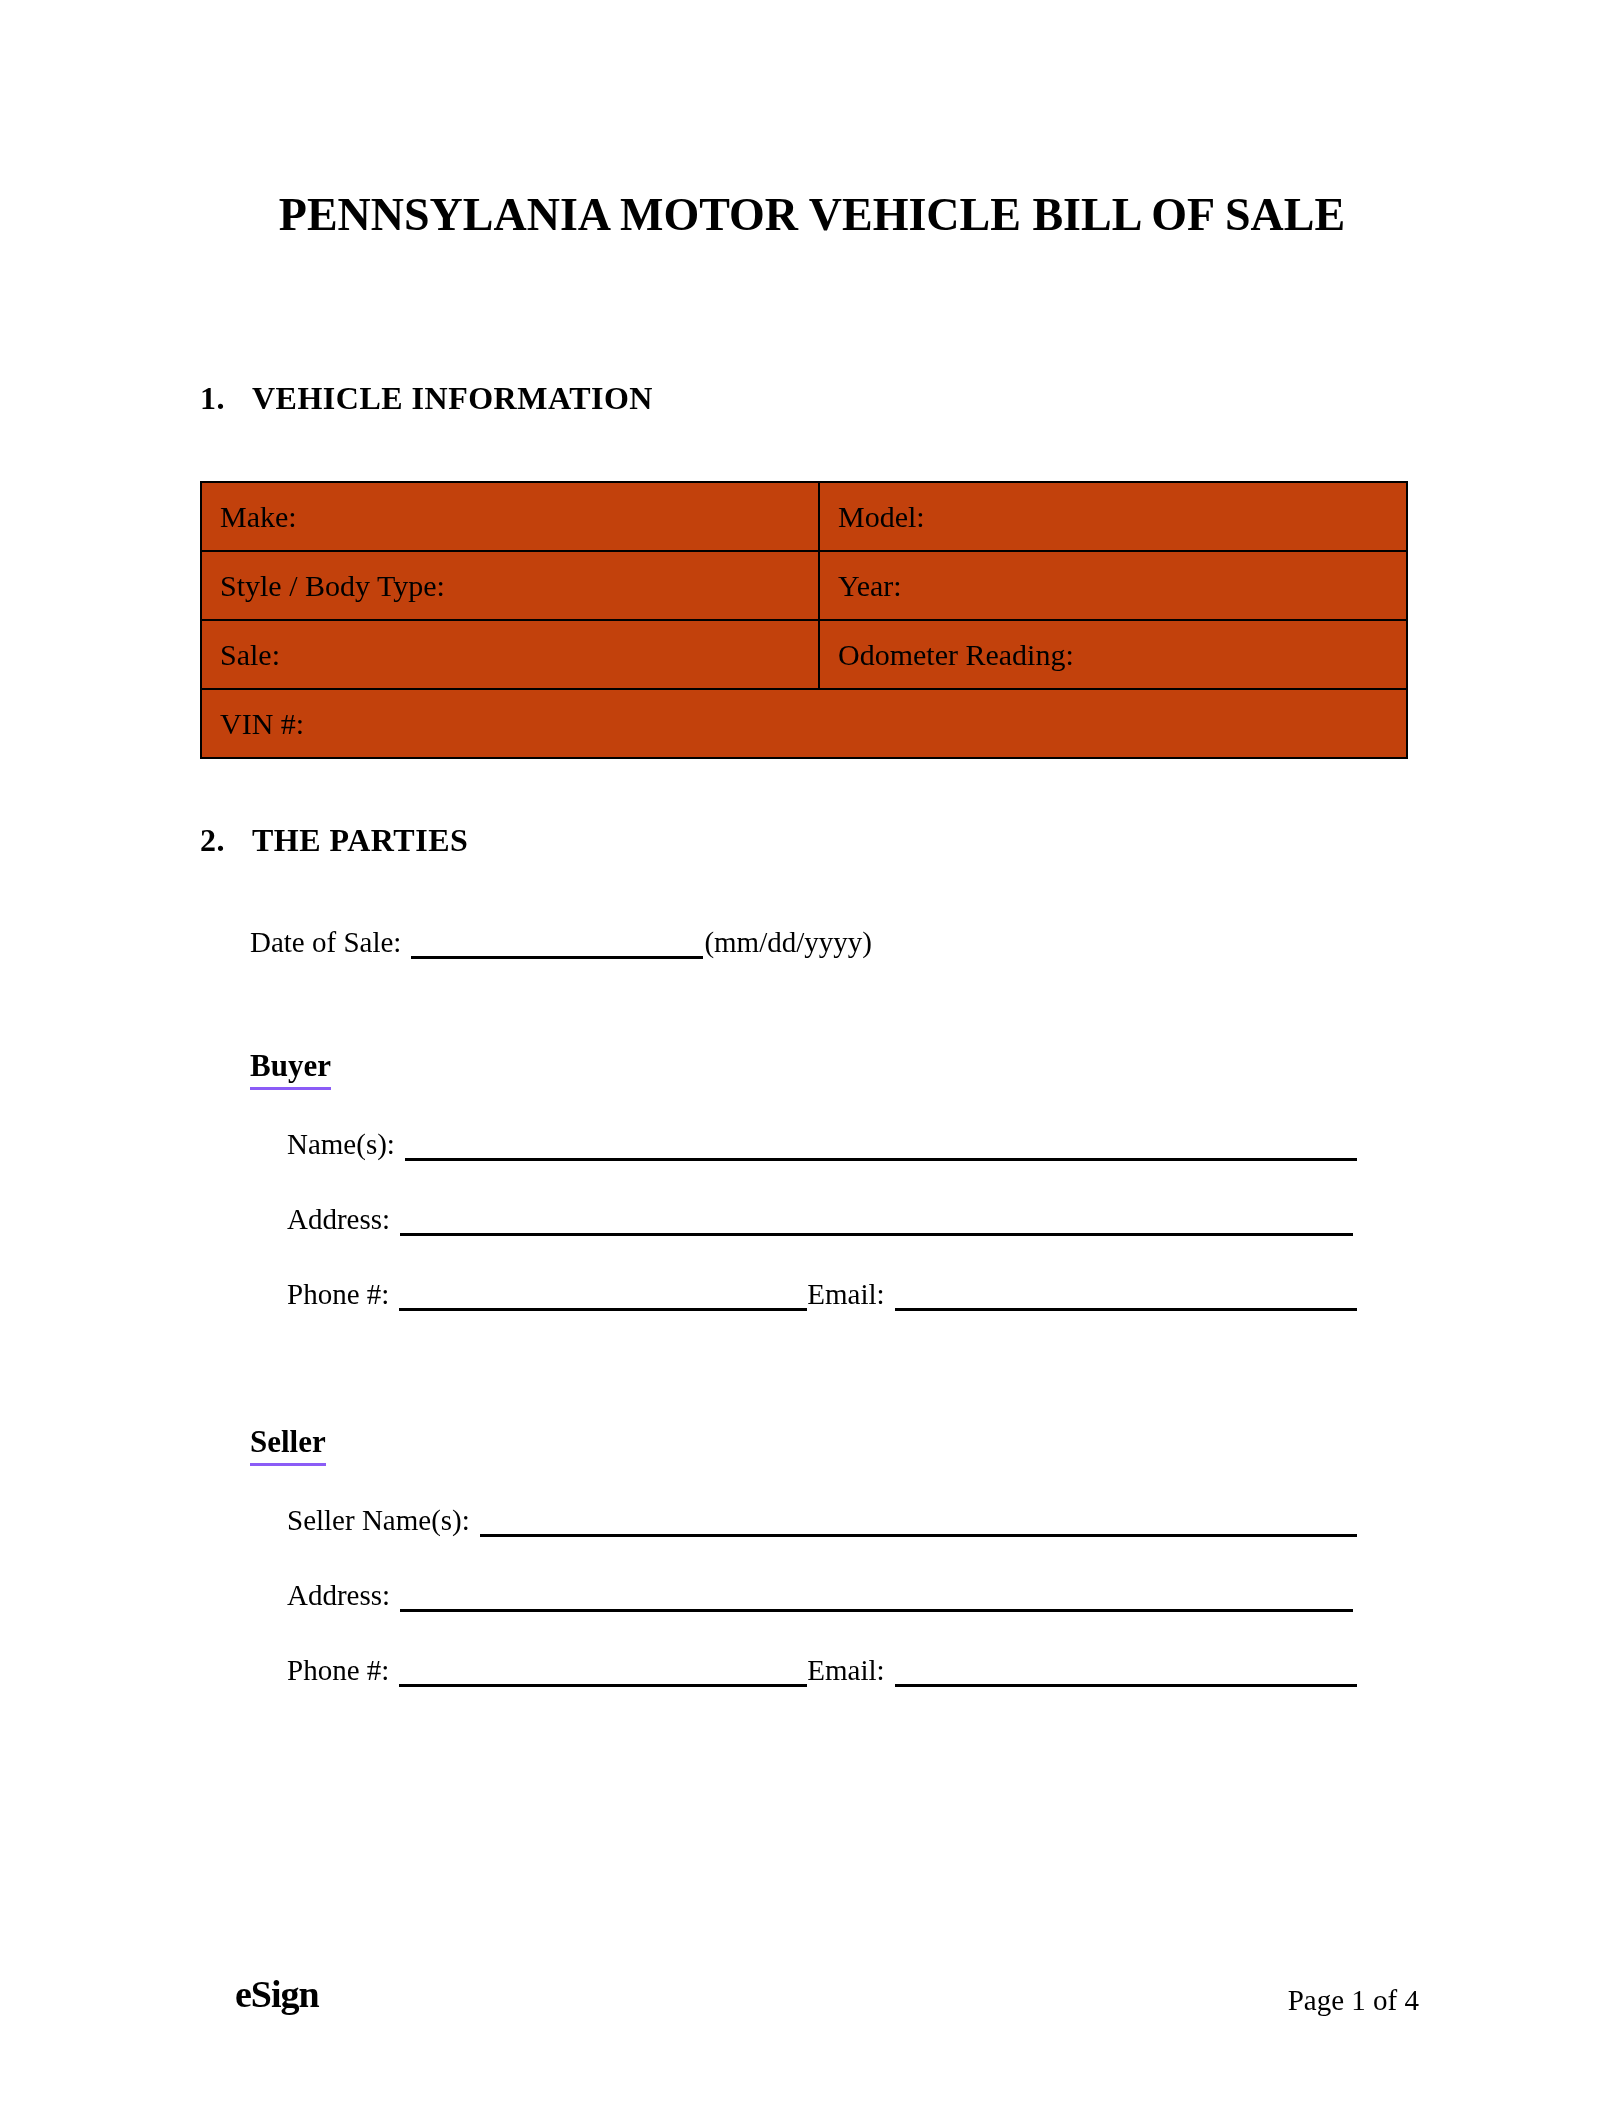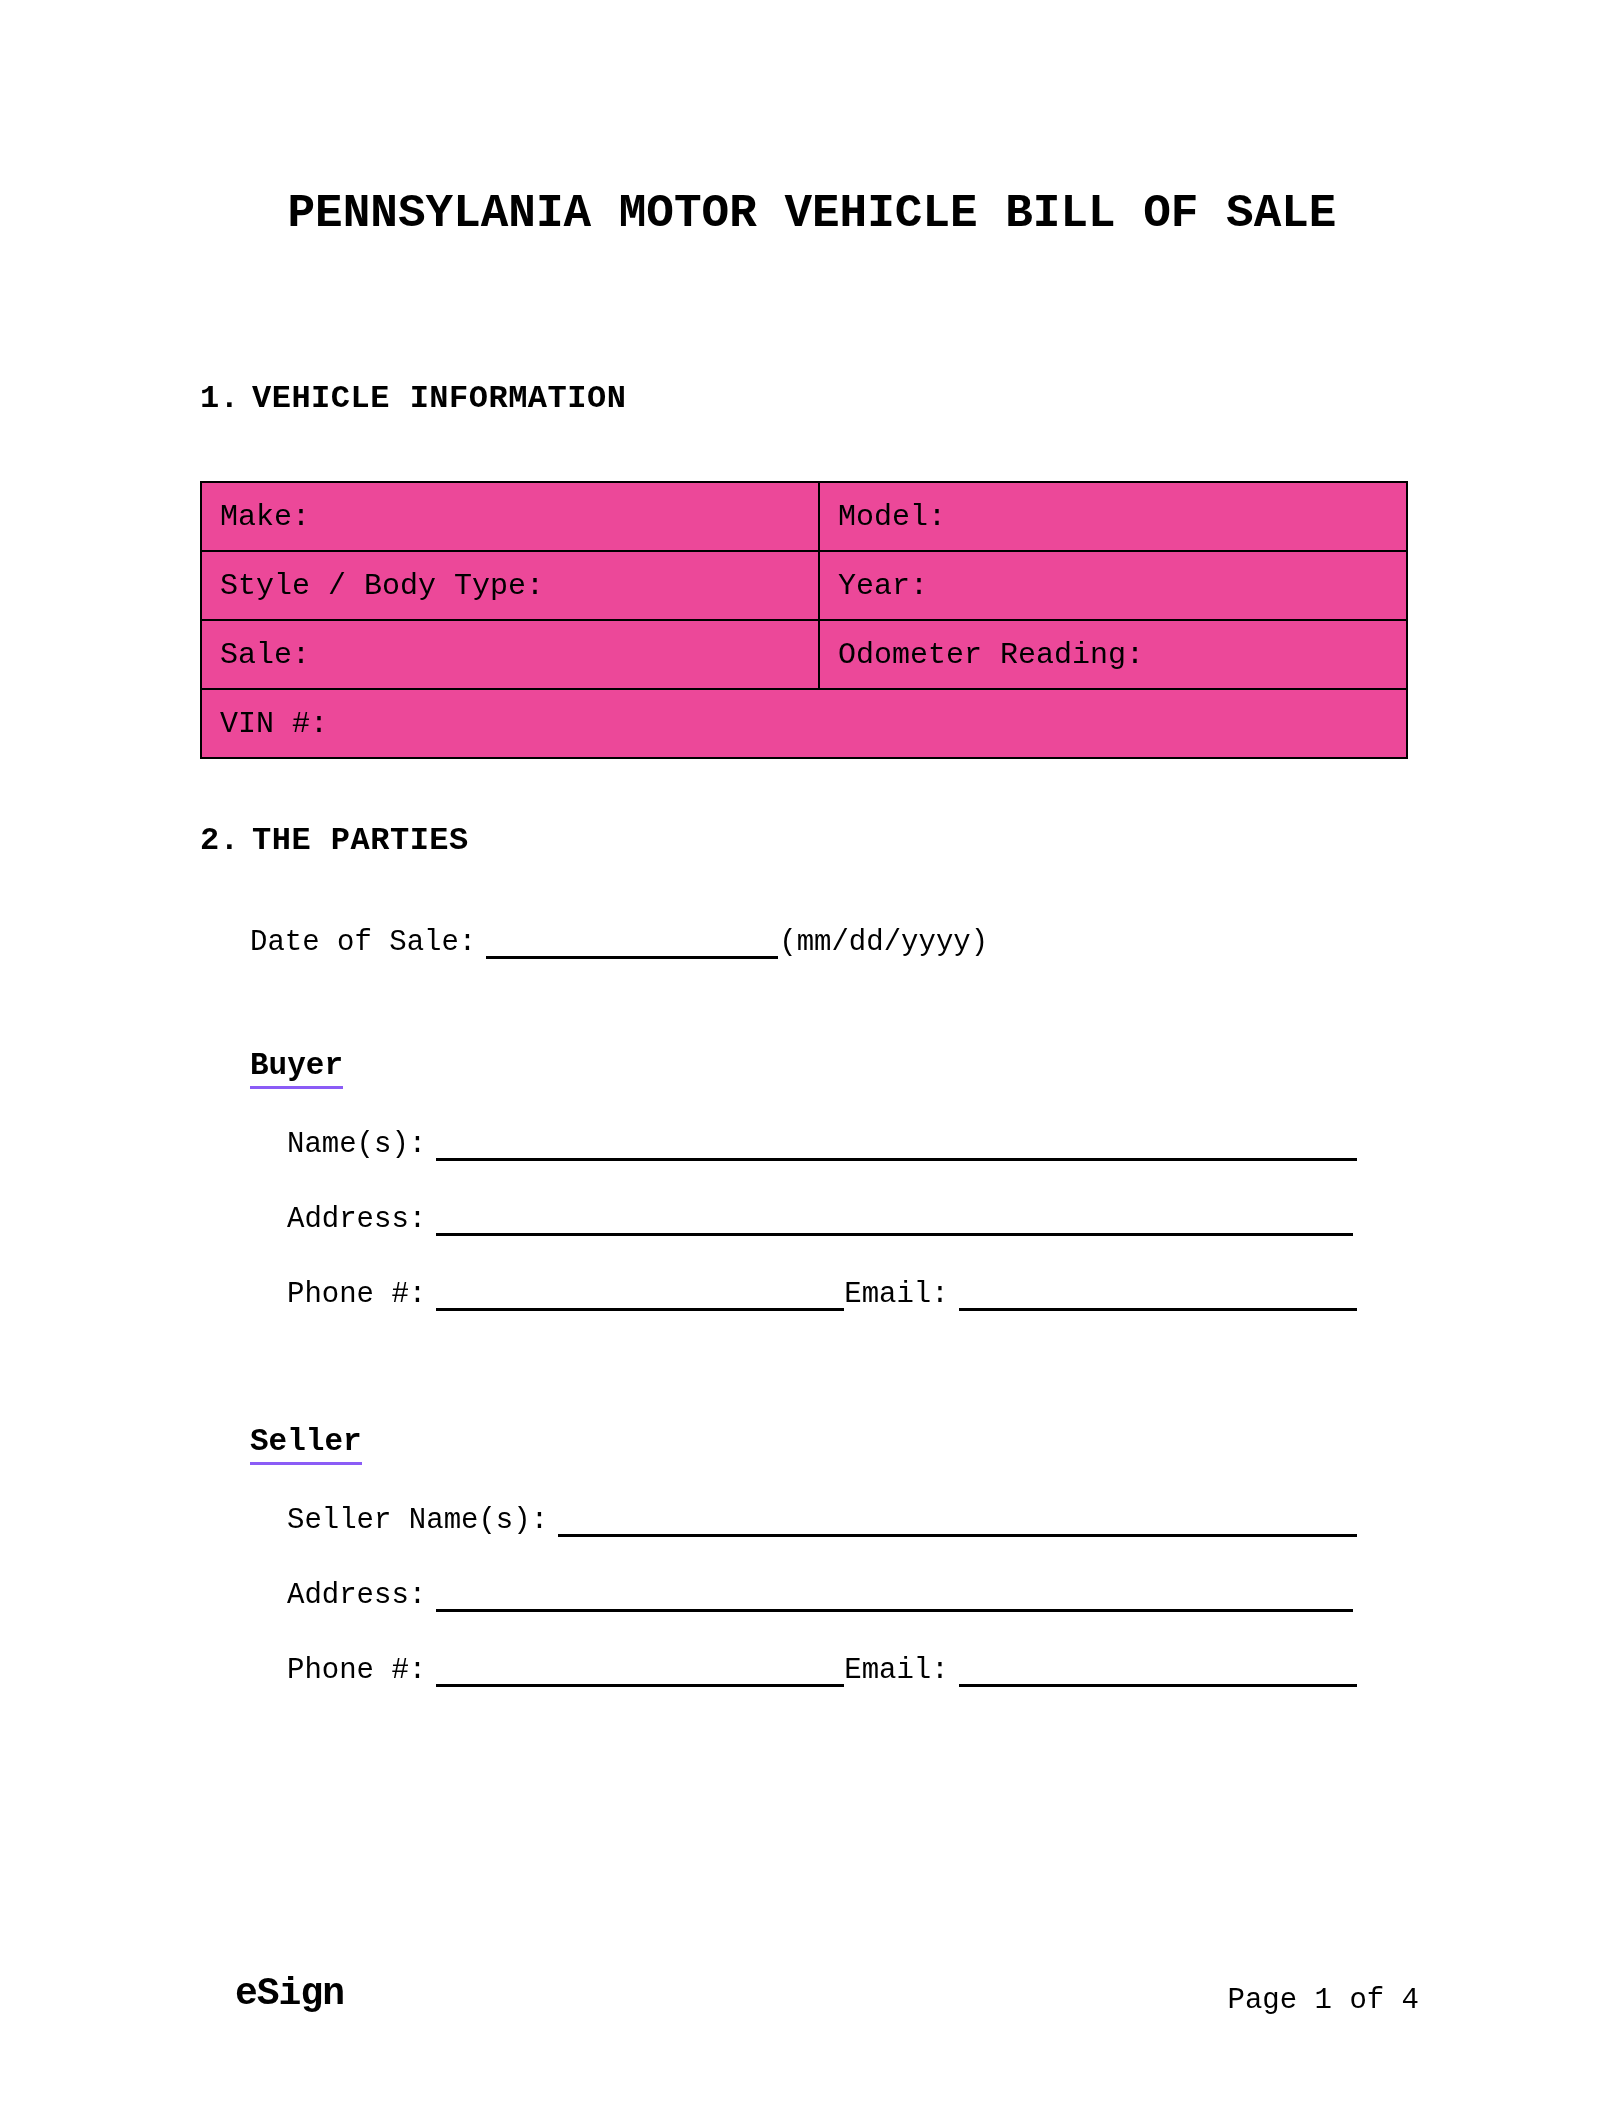--- a/index.html
+++ b/index.html
@@ -1,21 +1,21 @@
 <!DOCTYPE html>
 <html><head>
 <meta charset="utf-8">
 <style>
   html,body{margin:0;padding:0;background:#e8e8e8;}
   .page{
     position:relative;
     width:1624px;
     height:2112px;
     background:#ffffff;
-    font-family:Liberation Mono, monospace;
+    font-family:Liberation Serif, serif;
     color:#000;
     margin:0 auto;
     overflow:hidden;
   }
   .doc-title{
     position:absolute;
     left:0; top:188px;
     width:100%;
     margin:0;
     text-align:center;
@@ -41,21 +41,21 @@
     width:1206px;
     border-collapse:collapse;
     table-layout:fixed;
   }
   table.vehicle td{
     border:2px solid #000;
     height:67px;
     font-size:30px;
     padding:0 10px 0 18px;
     vertical-align:middle;
-    background:#ec4899;
+    background:#c2410c;
   }
 
   .line{
     position:absolute;
     display:flex;
     align-items:flex-end;
     height:33px;
     line-height:33px;
     font-size:29px;
     white-space:nowrap;

